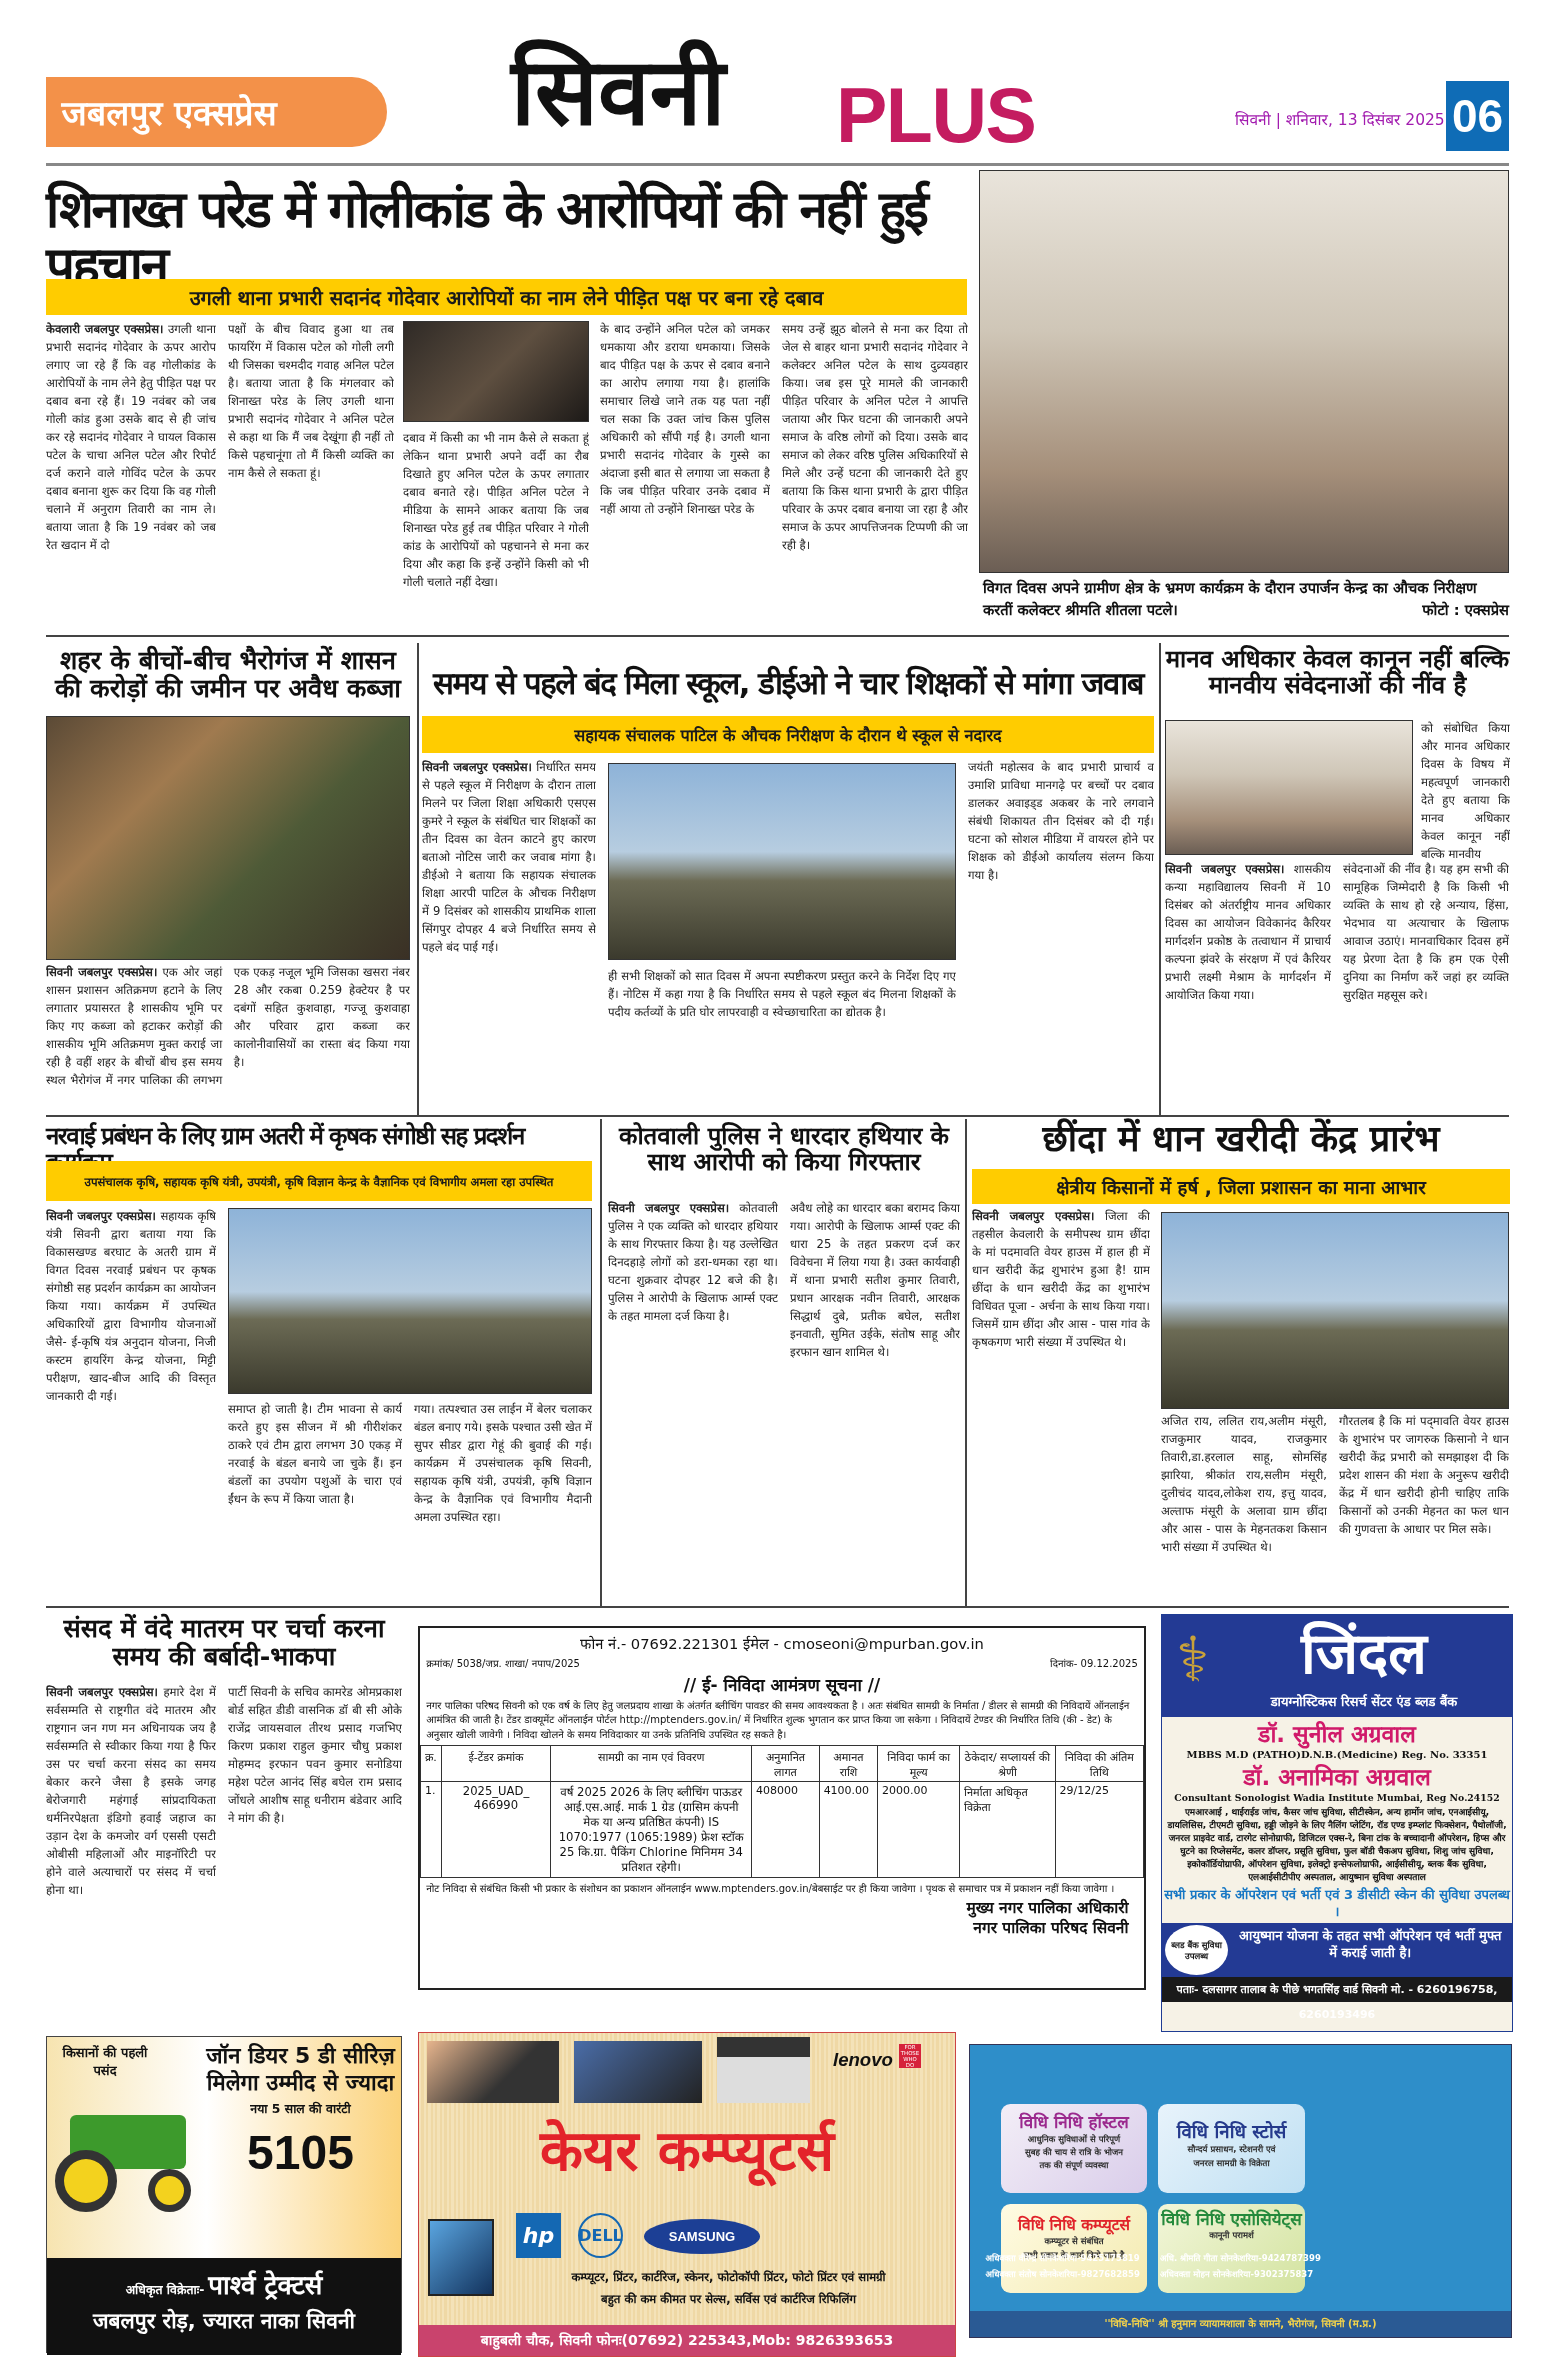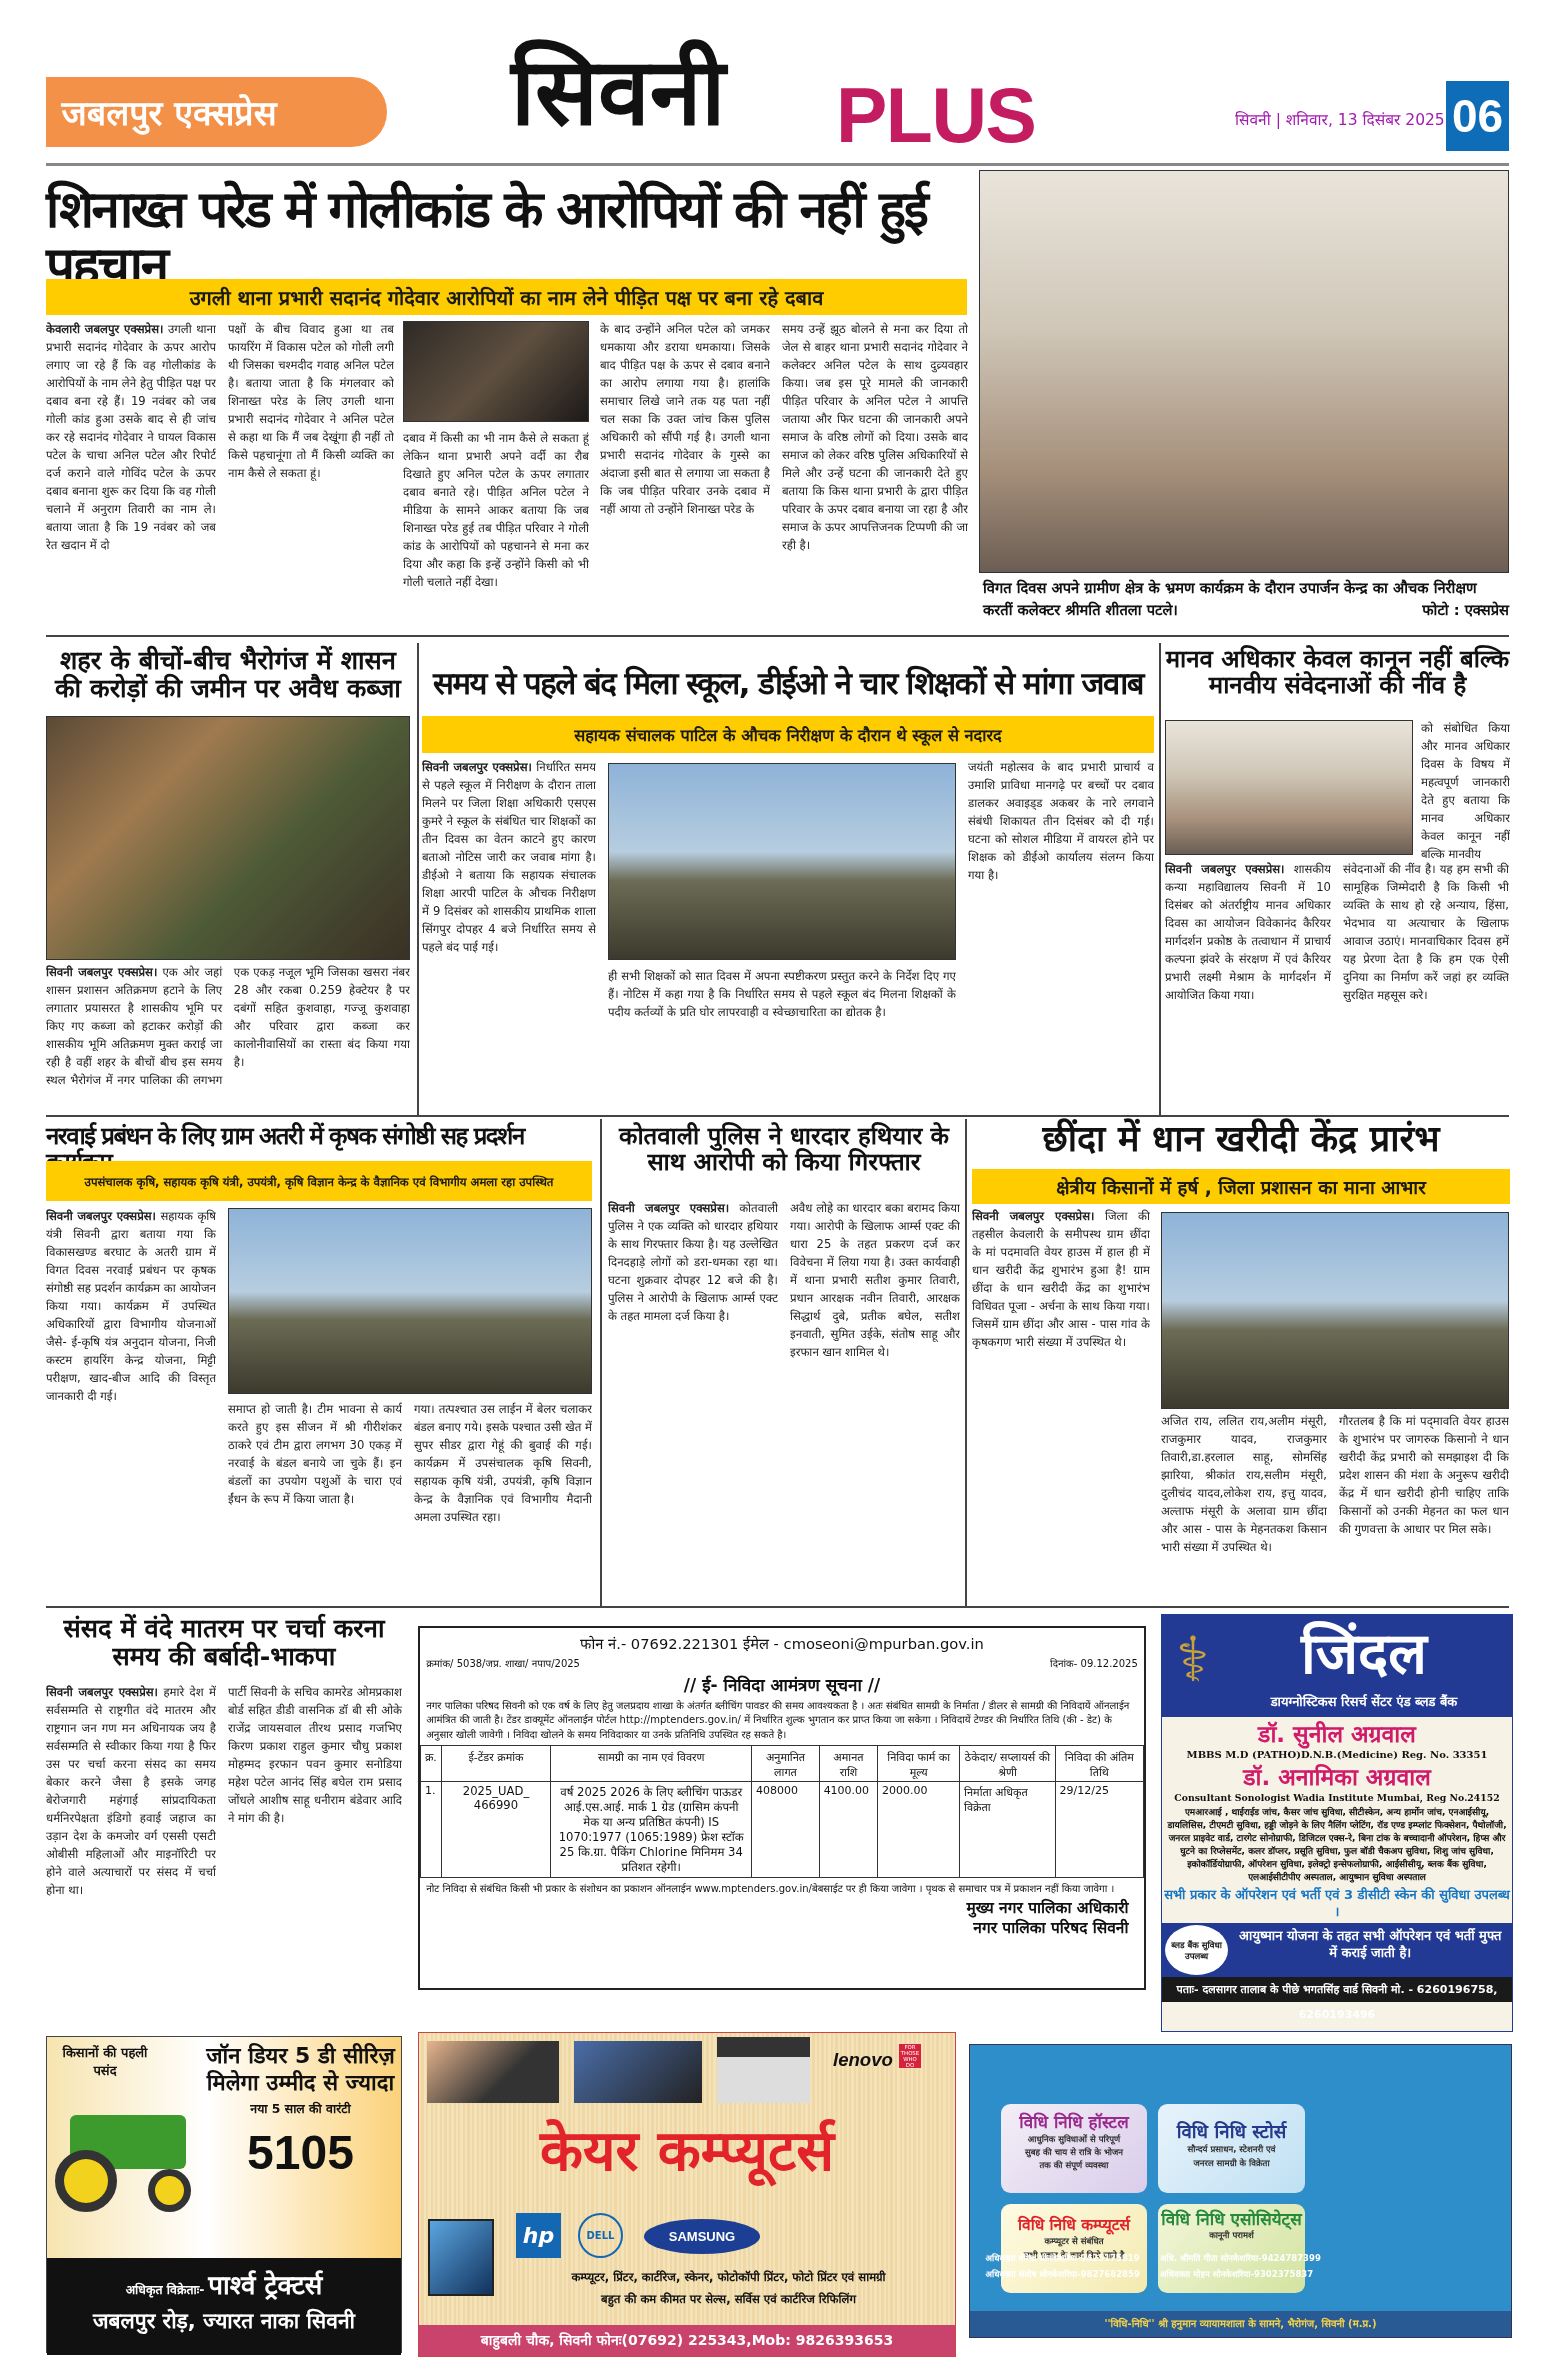--- a/index.html
+++ b/index.html
@@ -195,21 +195,21 @@
 
 <div class="abs care">
   <div style="position:absolute;left:7.7px;top:7.7px;width:132px;height:62px;background:linear-gradient(135deg,#e7b58d,#333 60%);"></div>
   <div style="position:absolute;left:155px;top:7.7px;width:128px;height:62px;background:linear-gradient(135deg,#4a6da8,#222);"></div>
   <div style="position:absolute;left:298px;top:3.9px;width:93px;height:66px;background:linear-gradient(180deg,#333 0 30%,#ddd 30%);"></div>
   <div style="position:absolute;left:414px;top:15.5px;font-size:18.6px;font-weight:bold;font-style:italic;font-family:'Liberation Sans',sans-serif;">lenovo</div>
   <div style="position:absolute;left:480px;top:11px;width:22px;font-size:5.4px;color:#fff;background:#d6223b;text-align:center;">FOR THOSE WHO DO</div>
   <div style="position:absolute;left:0;top:77px;width:100%;text-align:center;font-size:56px;font-weight:bold;color:#e3232a;">केयर कम्प्यूटर्स</div>
   <div style="position:absolute;left:9.3px;top:186px;width:66px;height:77px;background:linear-gradient(135deg,#5aa5e0,#12325c);border:2.3px solid #222;"></div>
   <div style="position:absolute;left:97px;top:180px;width:45px;height:45px;background:#1468b3;color:#fff;font-weight:bold;font-style:italic;font-size:22px;display:flex;align-items:center;justify-content:center;">hp</div>
-  <div style="position:absolute;left:159px;top:180px;width:45px;height:45px;border-radius:50%;border:2.3px solid #1468b3;color:#1468b3;font-weight:bold;font-size:10px;display:flex;align-items:center;justify-content:center;">DELL</div>
+  <div style="position:absolute;left:159px;top:180px;width:45px;height:45px;border-radius:50%;border:2.3px solid #1468b3;color:#1468b3;font-weight:bold;font-size:16px;display:flex;align-items:center;justify-content:center;">DELL</div>
   <div style="position:absolute;left:225px;top:186px;width:116px;height:35px;border-radius:50%;background:#1c3f95;color:#fff;font-weight:bold;font-size:13px;display:flex;align-items:center;justify-content:center;font-family:'Liberation Sans',sans-serif;">SAMSUNG</div>
   <div style="position:absolute;left:85px;top:236px;width:449px;font-size:11.6px;font-weight:bold;text-align:center;">कम्प्यूटर, प्रिंटर, कार्टरिज, स्केनर, फोटोकॉपी प्रिंटर, फोटो प्रिंटर एवं सामग्री</div>
   <div style="position:absolute;left:85px;top:258px;width:449px;font-size:11.6px;font-weight:bold;text-align:center;">बहुत की कम कीमत पर सेल्स, सर्विस एवं कार्टरिज रिफिलिंग</div>
   <div style="position:absolute;left:0;bottom:0;width:100%;height:31px;background:#c9436d;color:#fff;font-size:14px;font-weight:bold;text-align:center;line-height:31px;">बाहुबली चौक, सिवनी फोनः(07692) 225343,Mob: 9826393653</div>
 </div>
 
 <div class="abs vidhi">
   <div class="vbox" style="left:31px;top:11px;width:146px;height:89px;background:linear-gradient(135deg,#f3eef7,#d9cdea);">
     <div style="color:#9b2a8e;font-size:17px;margin-top:6.2px;">विधि निधि हॉस्टल</div>
     <div style="font-size:8.5px;color:#333;line-height:1.5;">आधुनिक सुविधाओं से परिपूर्ण</div>

